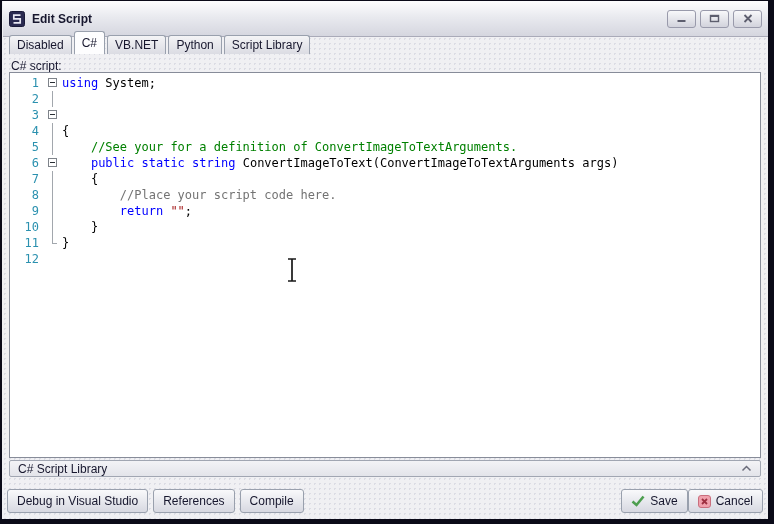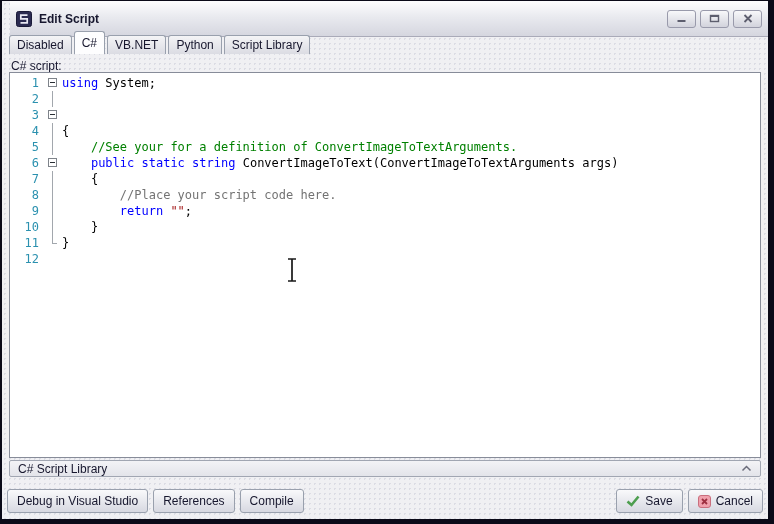--- a/index.html
+++ b/index.html
@@ -11,21 +11,21 @@
     overflow:hidden;
   }
   .window {
     position:absolute; left:2px; top:1px; width:766px; height:518px;
     background-color:#f0f0f3;
     background-image: radial-gradient(rgba(188,190,205,.40) 1px, transparent 1px);
     background-size:5px 5px;
   }
   
   .titlebar {
-    position:absolute; left:8px; top:0; right:0; height:36px;
+    position:absolute; left:1px; top:0; right:0; height:36px;
     background:linear-gradient(#fdfdfe, #e9eaef 45%, #d5d6df);
     border-bottom:1px solid #a9aab8;
     display:flex; align-items:center; padding:0 6px;
   }
   .title-text { font-weight:bold; font-size:12px; color:#17172e; margin-left:7px; }
   .controls { margin-left:auto; display:flex; gap:4px; }
   .ctrl-btn {
     width:29px; height:18px;
     background:linear-gradient(#f8f8fa,#d2d3dc);
     border:1px solid #999aab; border-radius:3px;
@@ -68,21 +68,21 @@
   
   .library {
     position:absolute; left:7px; right:7px; bottom:42px; height:17px;
     background:linear-gradient(#f3f3f6,#e3e4ea);
     border:1px solid #a1a6b2; border-radius:2px;
     display:flex; align-items:center; padding:0 8px;
     font-size:12px; color:#17172e;
   }
   .library .chev { margin-left:auto; display:flex; align-items:center; }
   
-  .footer { position:absolute; left:5px; right:5px; bottom:5px; height:26px; display:flex; align-items:center; gap:5px; }
+  .footer { position:absolute; left:5px; right:5px; bottom:5px; height:26px; display:flex; align-items:center; }
   .btn {
     height:24px; padding:0 9px;
     background:linear-gradient(#f9f9fb,#d7d8e1);
     border:1px solid #99a0ad; border-radius:3px;
     font-size:12px; color:#17172e;
     display:flex; align-items:center; gap:5px; cursor:default; white-space:nowrap;
   }
   .spacer { flex:1; }
 </style>
 </head>

